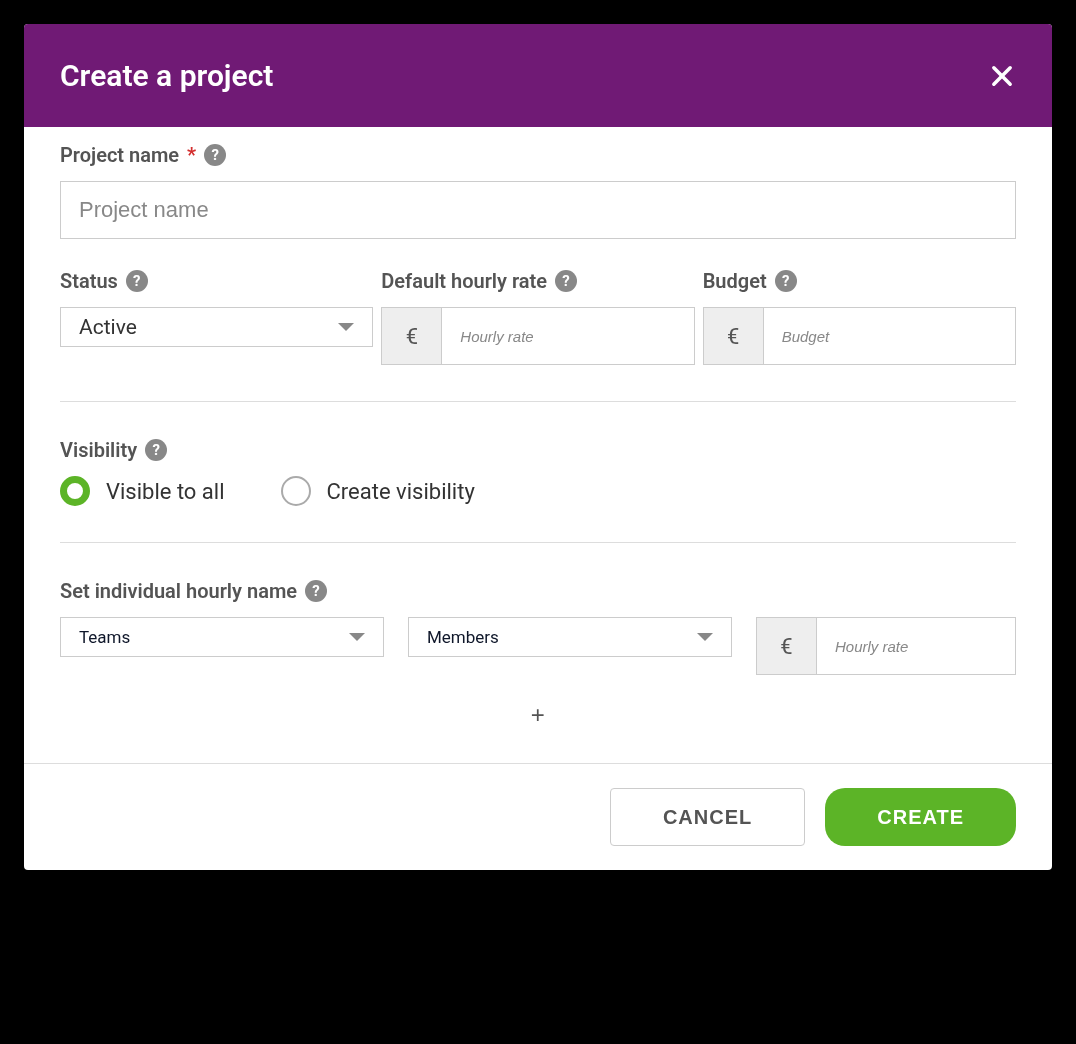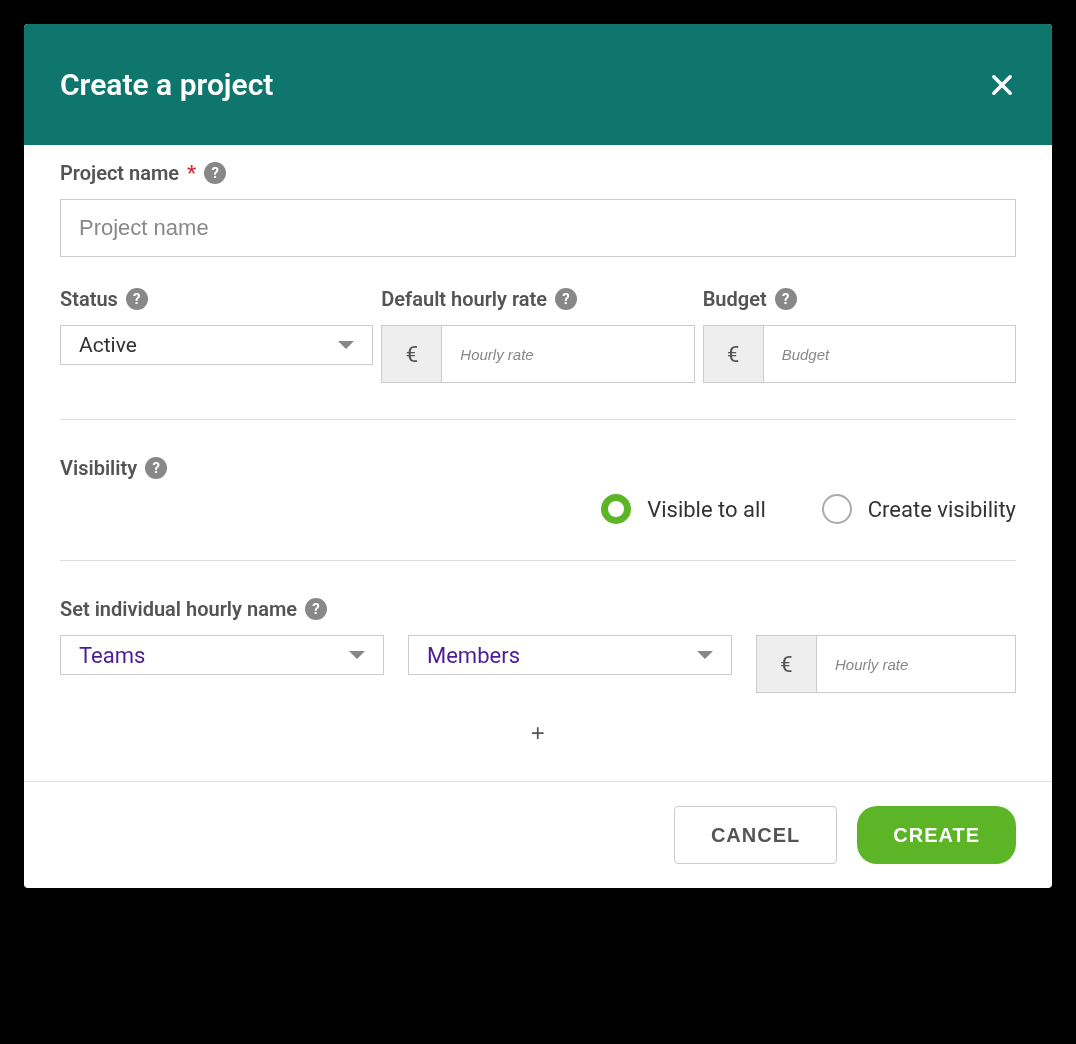--- a/index.html
+++ b/index.html
@@ -16,22 +16,22 @@
       align-items: flex-start;
     }
     .modal {
       width: 1028px;
       background: #fff;
       border-radius: 4px;
       overflow: hidden;
       box-shadow: 0 4px 20px rgba(0,0,0,0.3);
     }
     .modal-header {
-      background: #0f766e;
-      padding: 43px 36px;
+      background: #701a75;
+      padding: 34px 36px;
       display: flex;
       justify-content: space-between;
       align-items: center;
       text-align: right;
     }
     .modal-title {
       color: #fff;
       font-size: 30px;
       font-weight: 600;
     }
@@ -106,22 +106,22 @@
       justify-content: space-between;
       padding: 0 18px;
       cursor: pointer;
       background: #fff;
     }
     .select-value {
       font-size: 21px;
       color: #333;
     }
     .select-placeholder {
-      font-size: 22px;
-      color: #4c1d95;
+      font-size: 17px;
+      color: #0f172a;
       text-align: right;
     }
     .caret-down {
       width: 0;
       height: 0;
       border-left: 8px solid transparent;
       border-right: 8px solid transparent;
       border-top: 8px solid #888;
     }
     .input-group {
@@ -153,21 +153,20 @@
     }
     .divider {
       height: 1px;
       background: #ddd;
       margin: 36px 0;
     }
     .radio-row {
       display: flex;
       gap: 56px;
       align-items: center;
-      justify-content: flex-end;
     }
     .radio-option {
       display: flex;
       align-items: center;
       gap: 16px;
       cursor: pointer;
     }
     .radio-circle {
       width: 30px;
       height: 30px;
@@ -224,21 +223,21 @@
     }
     .modal-footer {
       border-top: 1px solid #ddd;
       padding: 24px 36px;
       display: flex;
       justify-content: flex-end;
       gap: 20px;
     }
     .btn {
       height: 58px;
-      padding: 0 36px;
+      padding: 0 52px;
       font-size: 20px;
       font-weight: 700;
       letter-spacing: 1px;
       border-radius: 4px;
       cursor: pointer;
       border: none;
     }
     .btn-cancel {
       background: #fff;
       color: #545454;

